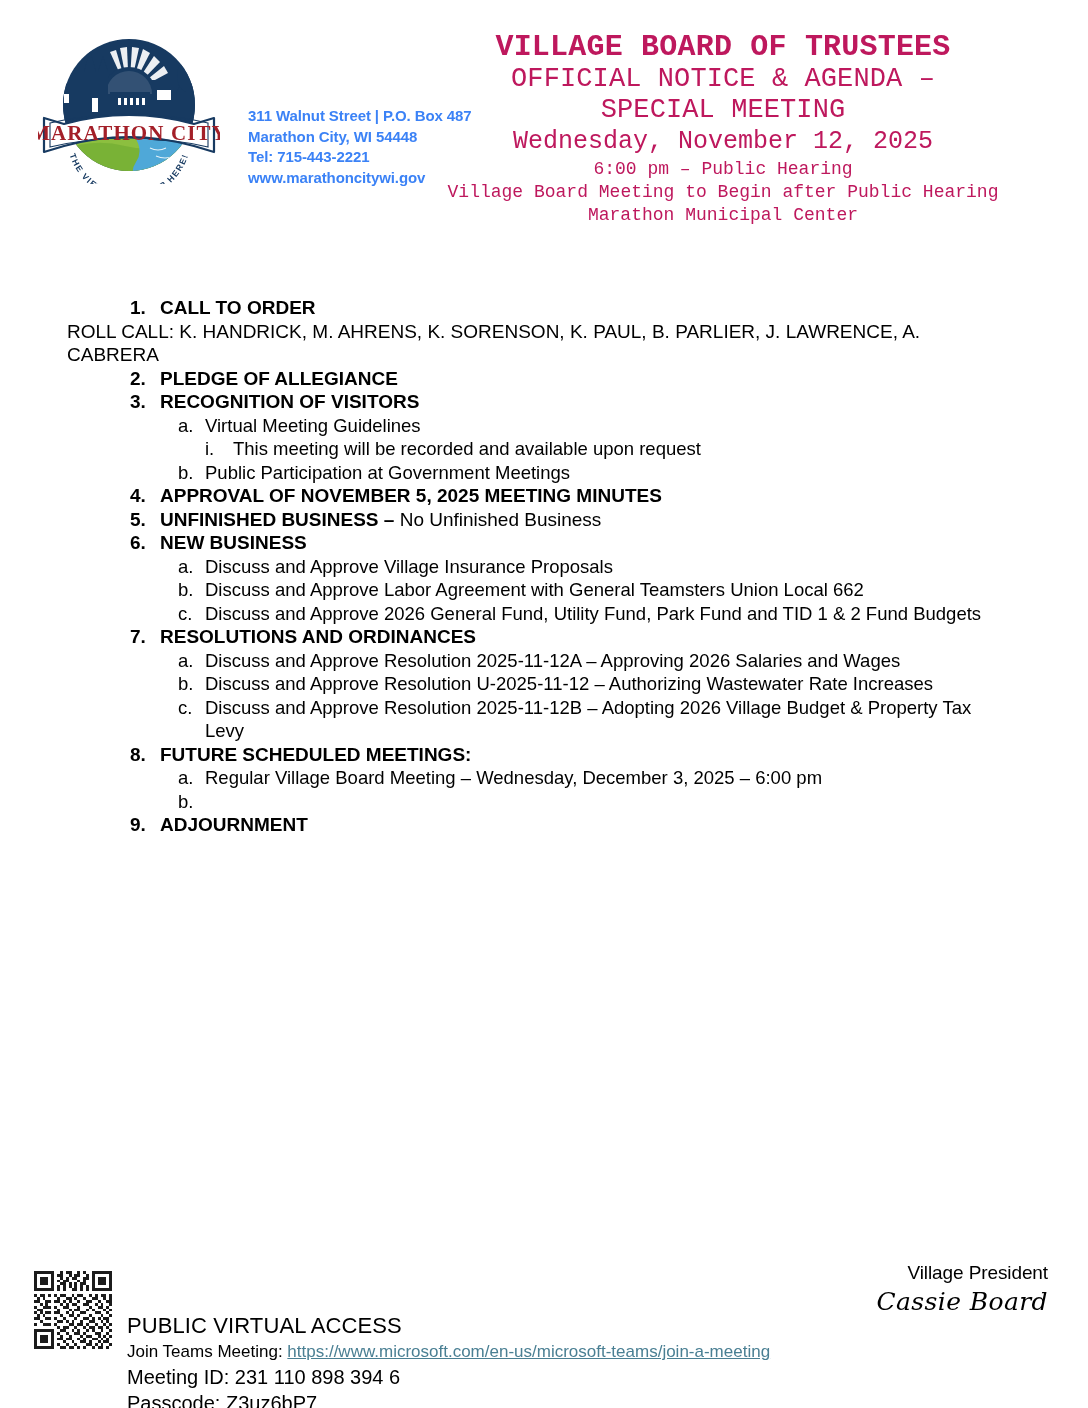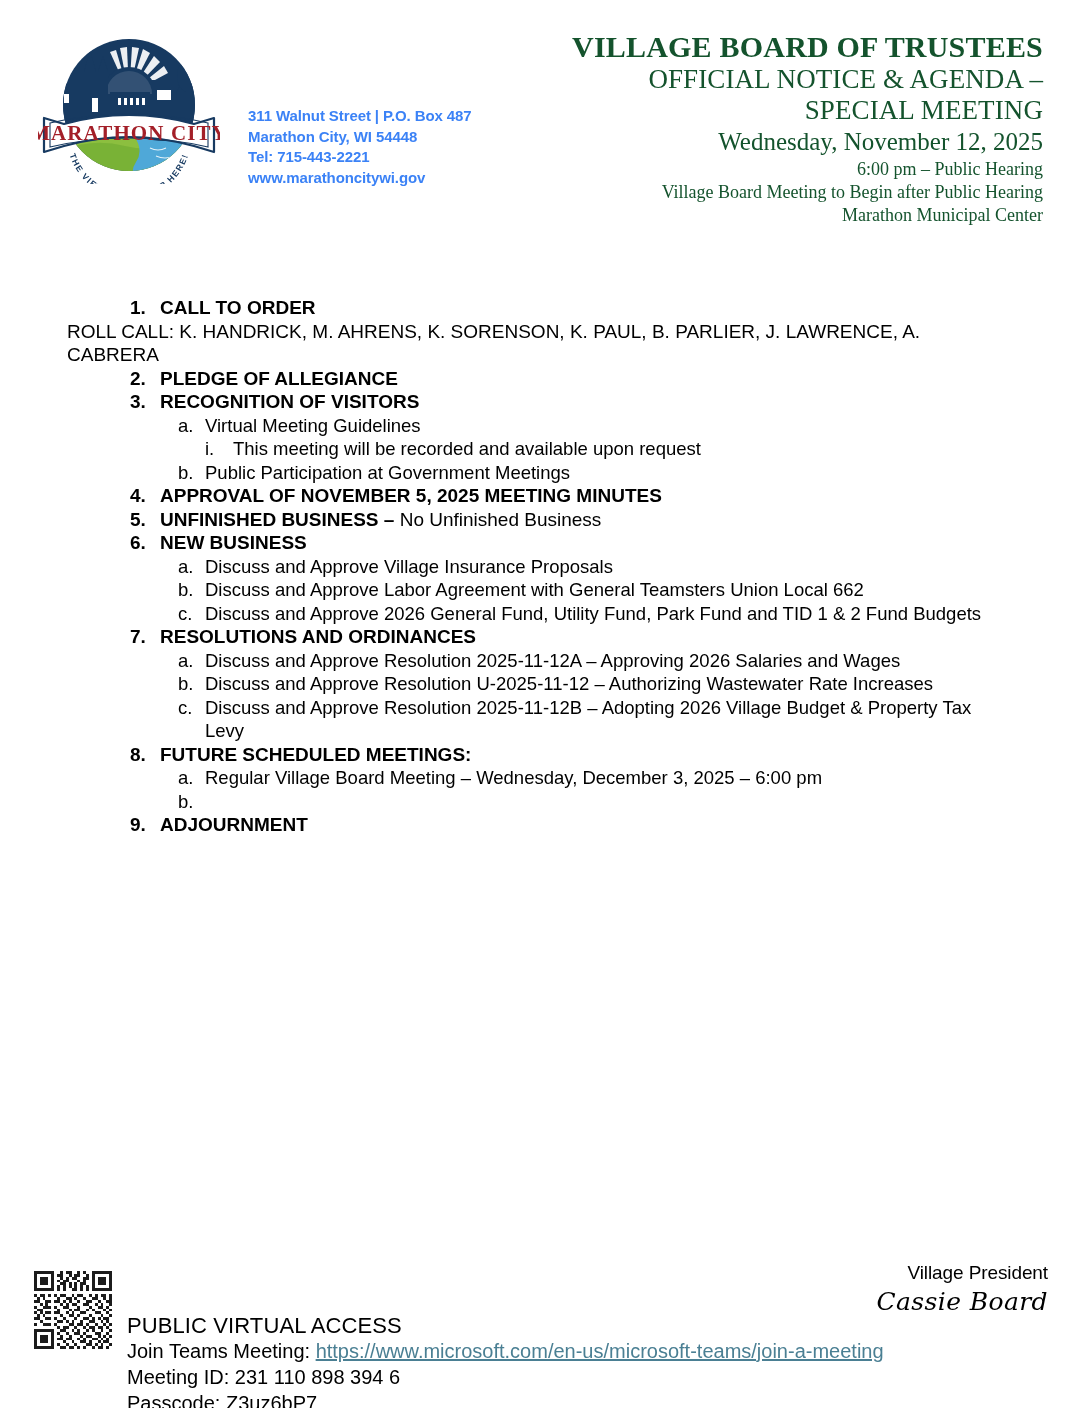--- a/index.html
+++ b/index.html
@@ -17,22 +17,22 @@
   .header{position:absolute;left:0;top:0;width:1088px;height:250px;}
 
   .logo-wrap{position:absolute;left:38px;top:32px;width:182px;height:152px;}
   .logo-svg{display:block;width:182px;height:152px;}
 
   .addr{position:absolute;left:248px;top:62px;
         font-size:15px;font-weight:bold;line-height:20.5px;
         color:#3b82f6;letter-spacing:-0.1px;white-space:nowrap;margin-top:44px;}
   .addr div{white-space:nowrap;}
 
-  .titleblock{position:absolute;right:45px;top:30px;width:640px;text-align:right;
-              font-family:Liberation Serif, serif;color:#14532d;}
+  .titleblock{position:absolute;right:45px;top:30px;width:640px;text-align:center;
+              font-family:Liberation Mono, monospace;color:#be185d;}
   .t-main{font-size:30px;font-weight:bold;line-height:34px;letter-spacing:0.2px;}
   .t-sub{font-size:27px;font-weight:normal;line-height:31px;letter-spacing:0.1px;}
   .t-date{font-size:25px;font-weight:normal;line-height:32px;}
   .t-small{font-size:18px;font-weight:normal;line-height:23px;}
 
   
   .body-area{position:absolute;left:0;top:296px;width:1088px;}
 
   .row{display:flex;align-items:flex-start;}
   
@@ -52,21 +52,21 @@
   .lv3{margin-left:205px;}
   .lv3 .mark{width:28px;flex:0 0 28px;font-size:18.5px;line-height:23.5px;font-weight:normal;}
   .lv3 .txt{font-size:18.5px;line-height:23.5px;font-weight:normal;max-width:760px;}
 
   .qr{position:absolute;left:31px;top:1268px;width:84px;height:84px;}
   .qr svg{display:block;}
 
   .pva{position:absolute;left:127px;top:1264px;margin-top:48px;}
   .pva-title{font-size:22px;line-height:27px;font-weight:normal;letter-spacing:0.1px;}
   .pva-line{font-size:20px;line-height:26px;font-weight:normal;white-space:nowrap;}
-  .pva-join{font-size:20px;line-height:25px;font-weight:normal;white-space:nowrap;}
+  .pva-join{font-size:17px;line-height:25px;font-weight:normal;white-space:nowrap;}
   .link{color:#4a7f93;text-decoration:underline;}
 
   .signs{position:absolute;right:40px;top:1260px;text-align:right;width:400px;}
   .sig{font-family:"DejaVu Serif", serif;font-style:italic;font-size:25px;
        line-height:31px;letter-spacing:0.4px;}
   .sig-role{font-size:19px;line-height:26px;font-weight:normal;letter-spacing:-0.1px;}
 </style>
 </head>
 <body>
 

